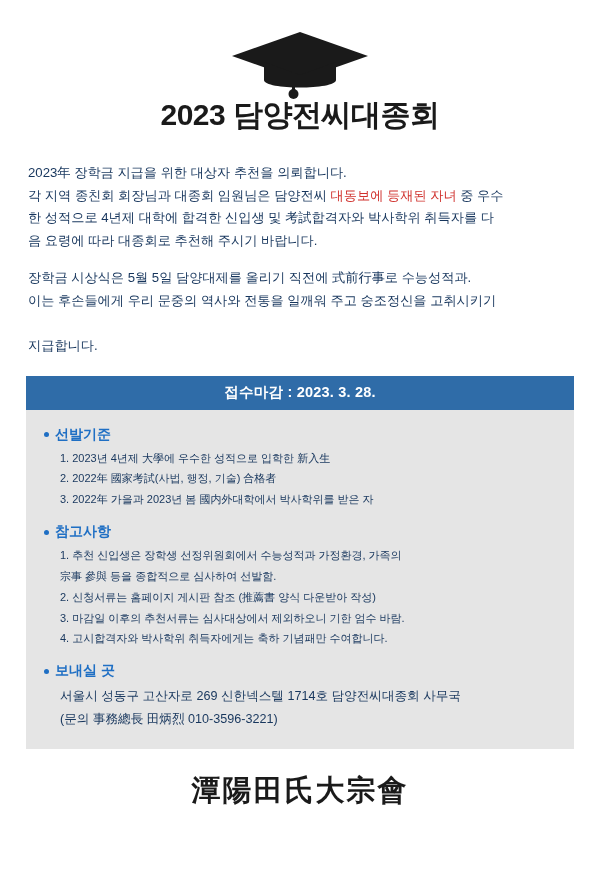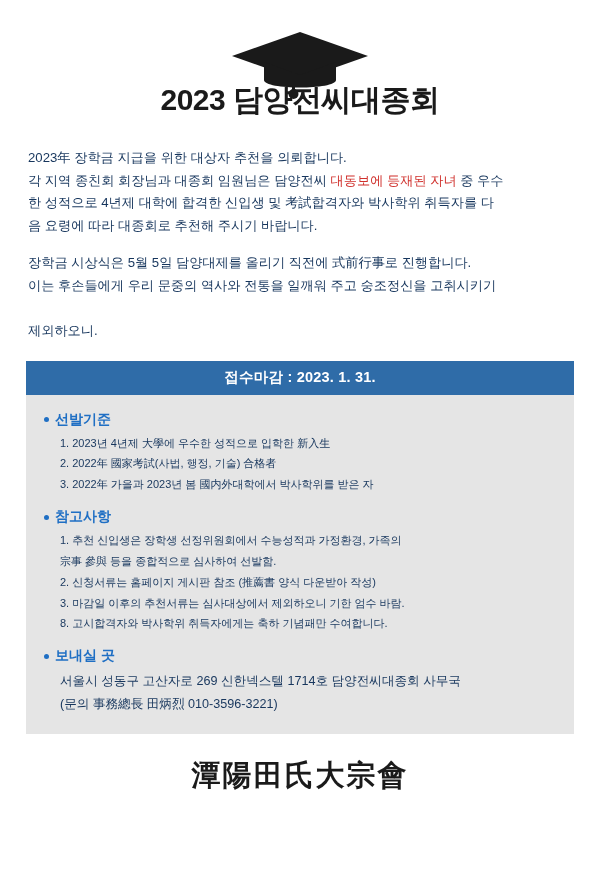--- a/index.html
+++ b/index.html
@@ -37,21 +37,21 @@
   }
   .cap svg { display: block; }
 
   
   .title-main {
     text-align: center;
     font-size: 30px;
     font-weight: bold;
     letter-spacing: -0.5px;
     color: #1a1a1a;
-    margin-top: 4px;
+    margin-top: 19px;
   }
   .title-sub {
     text-align: center;
     font-size: 30px;
     font-weight: bold;
     letter-spacing: -0.5px;
     color: #1f6fc4;
     margin-top: 6px;
   }
 
@@ -159,28 +159,28 @@
   <div class="title-main">2023 담양전씨대종회</div>
 
   <div class="body-block">
     <p>
       <span>2023年 장학금 지급을 위한 대상자 추천을 의뢰합니다.</span><br>
       <span>각 지역 종친회 회장님과 대종회 임원님은 담양전씨 </span><span class="hl-red">대동보에 등재된 자녀</span><span> 중 우수</span><br>
       <span>한 성적으로 4년제 대학에 합격한 신입생 및 考試합격자와 박사학위 취득자를 다</span><br>
       <span>음 요령에 따라 대종회로 추천해 주시기 바랍니다.</span>
     </p>
     <p>
-      <span>장학금 시상식은 5월 5일 담양대제를 올리기 직전에 式前行事로 진행합니다.</span><br>
+      <span>장학금 시상식은 5월 5일 담양대제를 올리기 직전에 式前行事로 수능성적과.</span><br>
       <span>이는 후손들에게 우리 문중의 역사와 전통을 일깨워 주고 숭조정신을 고취시키기</span><br>
       <br>
-      <span>제외하오니.</span>
+      <span>지급합니다.</span>
     </p>
   </div>
 
-  <div class="deadline">접수마감 : 2023. 1. 31.</div>
+  <div class="deadline">접수마감 : 2023. 3. 28.</div>
 
   <div class="panel">
 
     <div class="sec">
       <div class="sec-head">
         <span class="bullet-dot"></span>
         <span>선발기준</span>
       </div>
       <ul class="sec-list">
         <li>1. 2023년 4년제 大學에 우수한 성적으로 입학한 新入生</li>
@@ -192,21 +192,21 @@
     <div class="sec">
       <div class="sec-head">
         <span class="bullet-dot"></span>
         <span>참고사항</span>
       </div>
       <ul class="sec-list">
         <li>1. 추천 신입생은 장학생 선정위원회에서 수능성적과 가정환경, 가족의</li>
         <li>    宗事 參與 등을 종합적으로 심사하여 선발함.</li>
         <li>2. 신청서류는 홈페이지 게시판 참조 (推薦書 양식 다운받아 작성)</li>
         <li>3. 마감일 이후의 추천서류는 심사대상에서 제외하오니 기한 엄수 바람.</li>
-        <li>8. 고시합격자와 박사학위 취득자에게는 축하 기념패만 수여합니다.</li>
+        <li>4. 고시합격자와 박사학위 취득자에게는 축하 기념패만 수여합니다.</li>
       </ul>
     </div>
 
     <div class="sec">
       <div class="sec-head">
         <span class="bullet-dot"></span>
         <span>보내실 곳</span>
       </div>
       <div class="plain-lines">
         <div>서울시 성동구 고산자로 269 신한넥스텔 1714호 담양전씨대종회 사무국</div>

